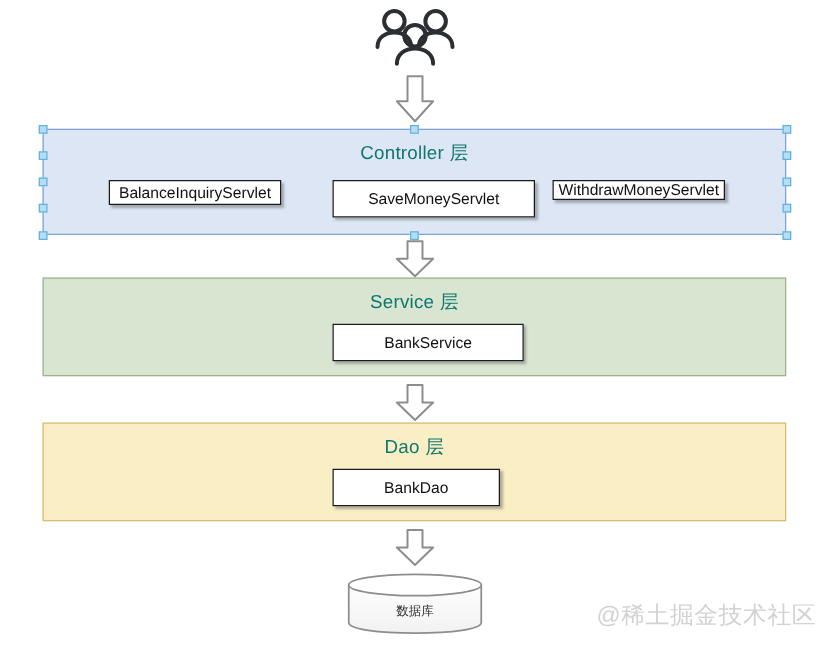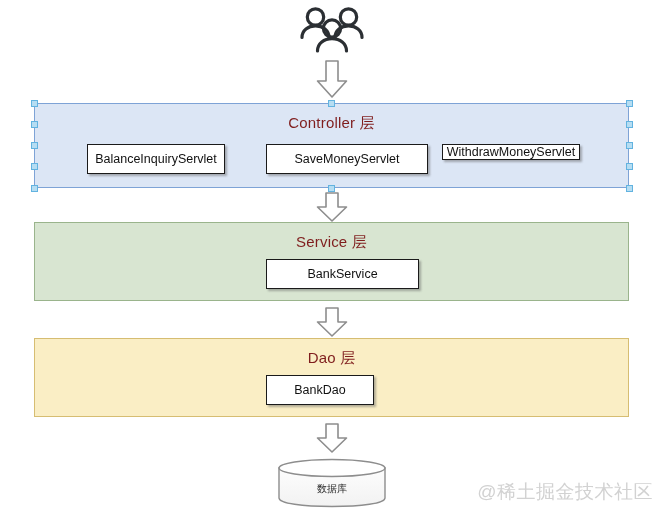--- a/index.html
+++ b/index.html
@@ -66,45 +66,45 @@
   }
 
   .layer-title {
     position: absolute;
     left: 0;
     right: 0;
     top: 10px;
     text-align: center;
     font-size: 15px;
     line-height: 18px;
-    color: #7f1d1d;
+    color: #0f766e;
     letter-spacing: .2px;
     white-space: nowrap;
   }
 
   
   .node {
     position: absolute;
     background: #ffffff;
     border: 1.6px solid #1a1a1a;
     box-shadow: 2px 2px 2px rgba(90,90,90,.45);
     display: flex;
     align-items: center;
     justify-content: center;
     font-size: 12.5px;
     color: #111111;
     box-sizing: border-box;
     white-space: nowrap;
   }
 
-  .node-balance   { left: 86px;  top: 143px; width: 138px; height: 30px; }
+  .node-balance   { left: 86px;  top: 143px; width: 138px; height: 20px; }
   .node-save      { left: 265px; top: 143px; width: 162px; height: 30px; }
   .node-withdraw  { left: 441px; top: 143px; width: 138px; height: 16px; }
   .node-service   { left: 265px; top: 258px; width: 153px; height: 30px; }
-  .node-dao       { left: 265px; top: 373px; width: 108px; height: 30px; }
+  .node-dao       { left: 265px; top: 373px; width: 134px; height: 30px; }
 
   
   .handle {
     position: absolute;
     width: 7px;
     height: 7px;
     margin-left: -3.5px;
     margin-top: -3.5px;
     background: #b6ddf2;
     border: 1px solid #62b3e0;

